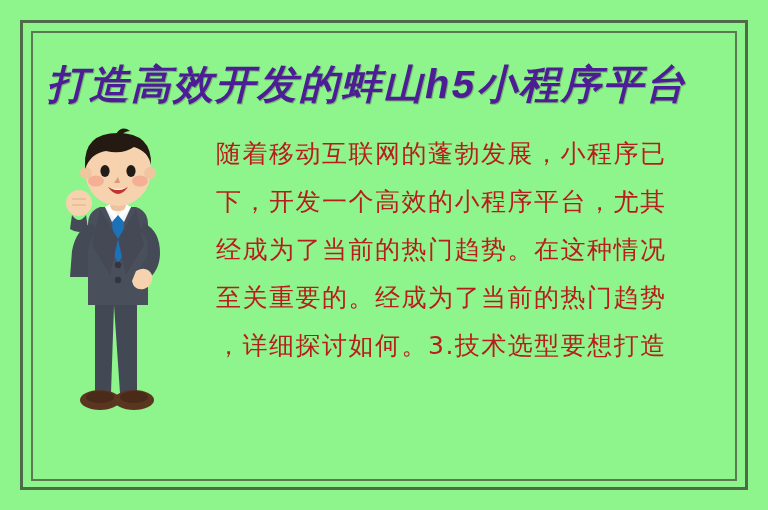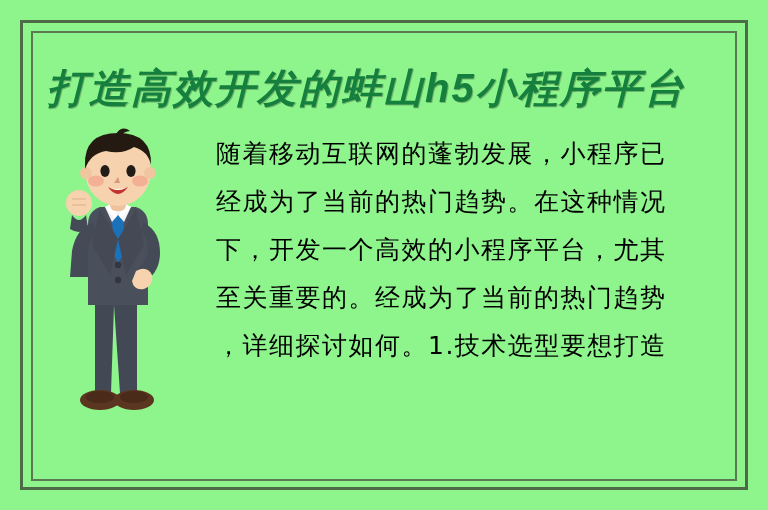--- a/index.html
+++ b/index.html
@@ -44,38 +44,38 @@
     pointer-events: none;
   }
 
   
   .poster-title {
     position: absolute;
     left: 47px;
     top: 62px;
     width: 660px;
     height: 56px;
-    font-family: Liberation Sans, sans-serif;
+    font-family: Liberation Mono, monospace;
     font-size: 40px;
     font-weight: bold;
     font-style: italic;
     letter-spacing: 2px;
-    color: #15803d;
+    color: #4c1d95;
     line-height: 52px;
     white-space: nowrap;
     text-shadow: 1px 1px 0 rgba(62,64,48,0.35);
   }
 
   
   .poster-body {
     position: absolute;
     left: 216px;
     top: 130px;
     width: 510px;
-    color: #000000;
+    color: #b91c1c;
     font-family: "DejaVu Sans", "Liberation Sans", sans-serif;
     font-size: 25px;
     line-height: 48px;
     letter-spacing: 1.5px;
     text-align: justify;
     text-justify: inter-character;
   }
   .poster-body .line {
     display: block;
     white-space: nowrap;
@@ -97,24 +97,24 @@
 
 <div id="poster">
 
   <div class="frame-outer"></div>
   <div class="frame-inner"></div>
 
   <div class="poster-title">打造高效开发的蚌山h5小程序平台</div>
 
   <div class="poster-body">
     <span class="line">随着移动互联网的蓬勃发展，小程序已</span>
+    <span class="line">下，开发一个高效的小程序平台，尤其</span>
     <span class="line">经成为了当前的热门趋势。在这种情况</span>
-    <span class="line">下，开发一个高效的小程序平台，尤其</span>
     <span class="line">至关重要的。经成为了当前的热门趋势</span>
-    <span class="line">，详细探讨如何。1.技术选型要想打造</span>
+    <span class="line">，详细探讨如何。3.技术选型要想打造</span>
   </div>
 
   <div class="illustration">
     <svg viewBox="0 0 140 300" xmlns="http://www.w3.org/2000/svg">
 
       <path d="M47 168 L47 268 L63 268 L66 180 L72 268 L89 268 L89 168 Z" fill="#434855"></path>
 
       <ellipse cx="52" cy="275" rx="20" ry="10" fill="#5a3520"></ellipse>
       <ellipse cx="86" cy="275" rx="20" ry="10" fill="#5a3520"></ellipse>
       <ellipse cx="52" cy="272" rx="14" ry="6" fill="#4a2a18"></ellipse>

